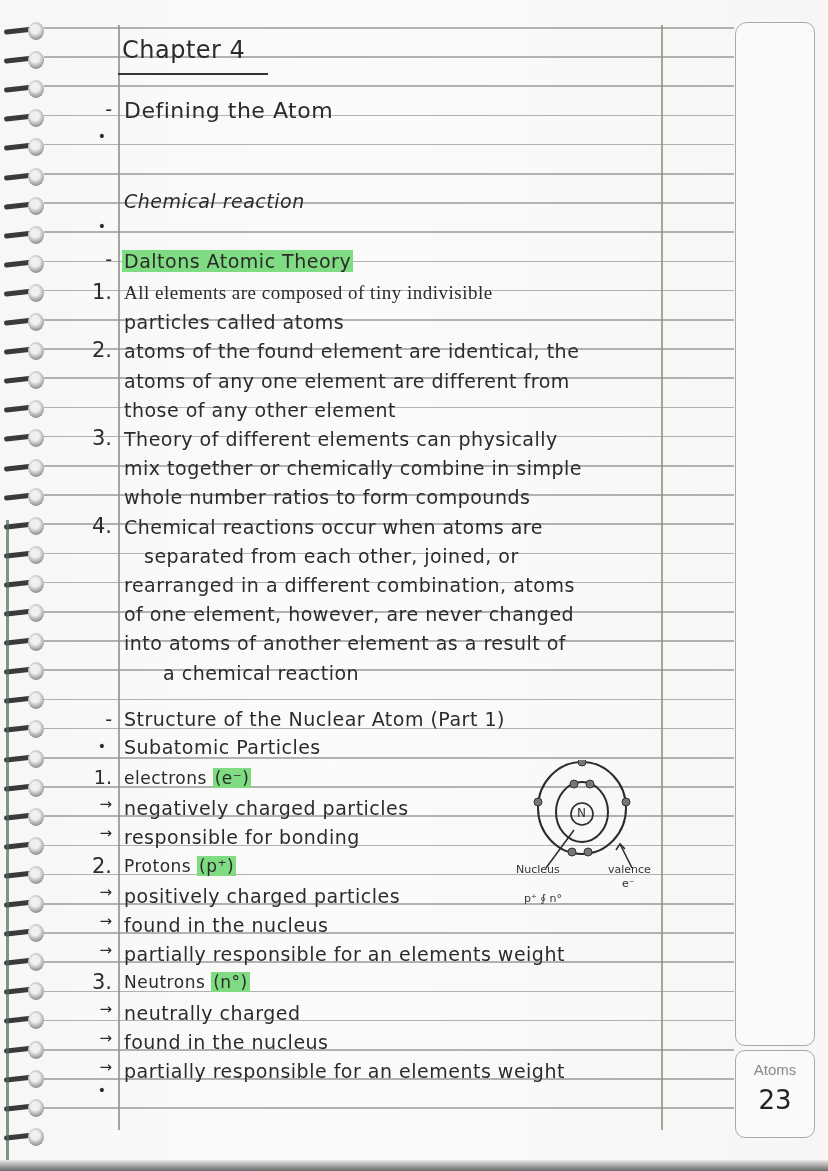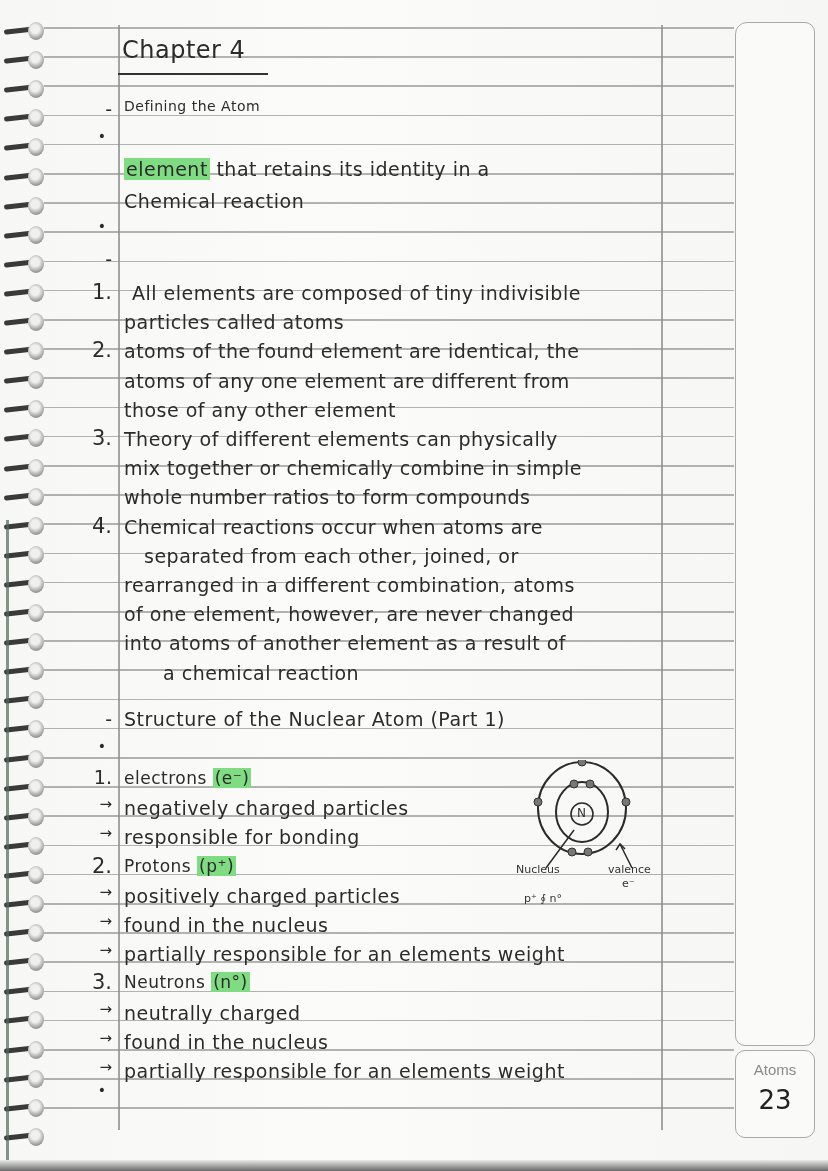--- a/index.html
+++ b/index.html
@@ -286,33 +286,33 @@
   <div class="tab-box" style="top:22px; height:1022px; border-top-left-radius:12px;"></div>
   <div class="tab-box" style="top:1050px; height:86px;">
     <div class="tab-page-label">Atoms</div>
     <div class="tab-page-num">23</div>
   </div>
 
   <div class="hw title" style="left:122px; top:36px;">Chapter 4</div>
   <div class="underline-bar"></div>
 
   <div class="marker txt" style="left:76px; top:98px;">-</div>
-  <div class="hw txt" style="left:124px; top:98px; font-size:14px;">Defining the Atom</div>
+  <div class="hw txt" style="left:124px; top:98px; font-size:22px;">Defining the Atom</div>
 
   <div class="marker txt" style="left:70px; top:128px; font-size:14px;">•</div>
-  <div class="hw txt" style="left:124px; top:158px;">
-    <span class="hl">element</span><span> that retains its identity in a</span>
+  <div class="hw txt" style="left:124px; top:190px;font-style:italic;">Chemical reaction</div>
+  <div class="marker txt" style="left:70px; top:218px; font-size:14px;">•</div>
+
+  <div class="marker txt" style="left:76px; top:248px;">-</div>
+  <div class="hw txt" style="left:122px; top:250px;">
+    <span class="hl">Daltons Atomic Theory</span>
   </div>
-  <div class="hw txt" style="left:124px; top:190px;">Chemical reaction</div>
-  <div class="marker txt" style="left:70px; top:218px; font-size:14px;">•</div>
-
-  <div class="marker txt" style="left:76px; top:248px;">-</div>
   <div id="dalton-items">
       <div class="marker txt" style="left: 76px; top: 280px; font-size: 21px;">1.</div>
-      <div class="hw txt" style="left: 132px; top: 282px;">All elements are composed of tiny indivisible</div>
+      <div class="hw txt" style="left: 124px; top: 282px; font-family: Liberation Serif, serif;">All elements are composed of tiny indivisible</div>
       <div class="hw txt" style="left: 124px; top: 311.2px;">particles called atoms</div>
       <div class="marker txt" style="left: 76px; top: 338.4px; font-size: 21px;">2.</div>
       <div class="hw txt" style="left: 124px; top: 340.4px;">atoms of the found element are identical, the</div>
       <div class="hw txt" style="left: 124px; top: 369.6px;">atoms of any one element are different from</div>
       <div class="hw txt" style="left: 124px; top: 398.8px;">those of any other element</div>
       <div class="marker txt" style="left: 76px; top: 426px; font-size: 21px;">3.</div>
       <div class="hw txt" style="left: 124px; top: 428px;">Theory of different elements can physically</div>
       <div class="hw txt" style="left: 124px; top: 457.2px;">mix together or chemically combine in simple</div>
       <div class="hw txt" style="left: 124px; top: 486.4px;">whole number ratios to form compounds</div>
       <div class="marker txt" style="left: 76px; top: 513.6px; font-size: 21px;">4.</div>
@@ -320,20 +320,21 @@
       <div class="hw txt" style="left: 124px; top: 544.8px; margin-left: 20px;">separated from each other, joined, or</div>
       <div class="hw txt" style="left: 124px; top: 574px;">rearranged in a different combination, atoms</div>
       <div class="hw txt" style="left: 124px; top: 603.2px;">of one element, however, are never changed</div>
       <div class="hw txt" style="left: 124px; top: 632.4px;">into atoms of another element as a result of</div>
       <div class="hw txt" style="left: 124px; top: 661.6px; margin-left: 39px;">a chemical reaction</div>
     </div>
 
   <div class="marker txt" style="left:76px; top:708px;">-</div>
   <div class="hw txt" style="left:124px; top:708px;">Structure of the Nuclear Atom (Part 1)</div>
   <div class="marker txt" style="left:70px; top:738px; font-size:14px;">•</div>
+  <div class="hw txt" style="left:124px; top:736px;">Subatomic Particles</div>
   <div id="particles">
       <div class="marker txt" style="left: 76px; top: 766px; font-size: 19px;">1.</div>
       <div class="hw txt" style="left: 124px; top: 768px; font-size: 17px;"><span>electrons</span> <span class="hl">(e⁻)</span></div>
       <div class="marker txt" style="left: 76px; top: 795.2px; font-size: 15px;">→</div>
       <div class="hw txt" style="left: 124px; top: 797.2px;">negatively charged particles</div>
       <div class="marker txt" style="left: 76px; top: 824.4px; font-size: 15px;">→</div>
       <div class="hw txt" style="left: 124px; top: 826.4px;">responsible for bonding</div>
       <div class="marker txt" style="left: 76px; top: 853.6px; font-size: 21px;">2.</div>
       <div class="hw txt" style="left: 124px; top: 855.6px; font-size: 17px;"><span>Protons</span> <span class="hl">(p⁺)</span></div>
       <div class="marker txt" style="left: 76px; top: 882.8px; font-size: 15px;">→</div>

